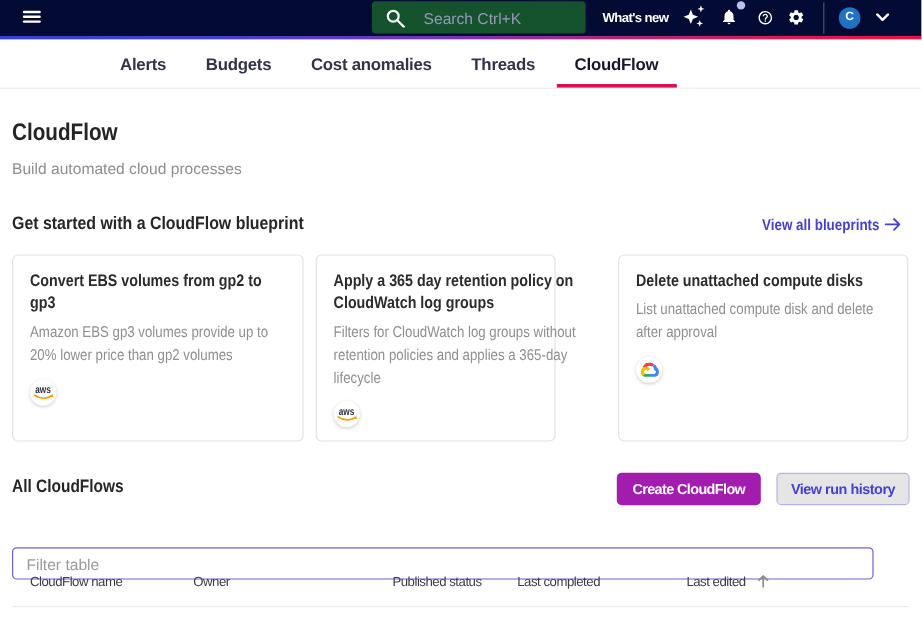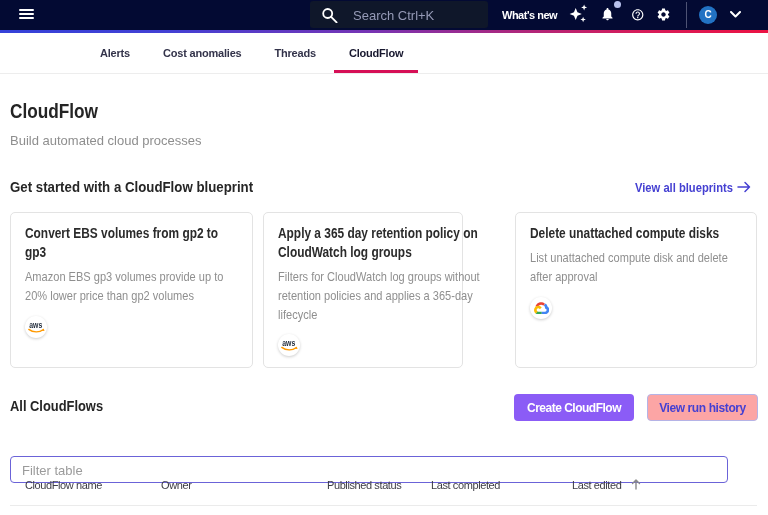--- a/index.html
+++ b/index.html
@@ -3,41 +3,41 @@
 <meta charset="utf-8">
 <style>
 * { margin:0; padding:0; box-sizing:border-box; }
 html,body { width:768px; height:515px; background:#fff; font-family:"Liberation Sans", sans-serif; overflow:hidden; position:relative; }
 .abs { position:absolute; }
 
 .topbar { position:absolute; left:0; top:0; width:768px; height:30px; background:#030a33; }
 .grad { position:absolute; left:0; top:30px; width:768px; height:3px; background:linear-gradient(90deg,#3541d9 0%,#4340d4 22%,#7634b4 48%,#aa2880 66%,#d61c5a 83%,#ec1243 100%); }
 .burger { position:absolute; left:19px; top:9px; width:15px; }
 .burger div { height:2.2px; background:#fff; border-radius:1px; margin-bottom:1.9px; }
-.search { position:absolute; left:310px; top:1px; width:178px; height:27px; background:#0f172a; border-radius:3px; }
+.search { position:absolute; left:310px; top:1px; width:178px; height:27px; background:#14532d; border-radius:3px; }
 .search svg { position:absolute; left:10px; top:3px; }
 .search span { position:absolute; left:43px; top:7px; color:#959ab6; font-size:13px; }
 .whatsnew { position:absolute; left:502px; top:9px; color:#fff; font-size:11px; font-weight:bold; letter-spacing:-0.5px; }
 
 .tabbar { position:absolute; left:0; top:33px; width:768px; height:41px; background:#fff; border-bottom:1px solid #ededed; display:flex; padding-left:85px; }
-.tab { padding:16px 15px; margin-right:3px; display:flex; align-items:center; font-size:11px; font-weight:bold; letter-spacing:-0.2px; color:#33334a; position:relative; }
+.tab { padding:16px 15px; margin-right:3px; display:flex; align-items:center; font-size:14px; font-weight:bold; letter-spacing:-0.2px; color:#33334a; position:relative; }
 .tab.active { color:#17172e; }
 .tab.active:after { content:""; position:absolute; left:0; right:0; bottom:0; height:3px; background:#d60f56; }
 h1 { position:absolute; left:10px; top:100px; font-size:20px; font-weight:bold; color:#242424; line-height:22px; transform:scaleX(0.861); transform-origin:0 50%; }
 .sub { position:absolute; left:10px; top:133px; font-size:13px; color:#8e8e8e; }
 .sectitle { position:absolute; left:10px; top:177.5px; font-size:15px; font-weight:bold; color:#262626; transform:scaleX(0.884); transform-origin:0 50%; white-space:nowrap; }
 .viewall { position:absolute; left:635px; top:180px; font-size:13px; font-weight:bold; color:#4540d2; transform:scaleX(0.86); transform-origin:0 50%; white-space:nowrap; }
 .viewarrow { position:absolute; left:737px; top:181px; }
 .card { position:absolute; top:212px; height:156px; border:1px solid #e3e3e3; border-radius:5px; background:#fff; }
 .ctitle { position:absolute; left:14px; width:240px; font-size:14px; font-weight:bold; color:#2b2b2b; line-height:19px; transform:scaleX(0.85); transform-origin:0 0; }
 .cbody { position:absolute; left:14px; width:240px; font-size:13px; color:#8f8f8f; line-height:19px; transform:scaleX(0.85); transform-origin:0 0; }
 .clogo { position:absolute; left:14px; width:22px; height:22px; border-radius:50%; background:#fff; box-shadow:0 1px 3px rgba(0,0,0,0.2); display:flex; align-items:center; justify-content:center; }
 .alltitle { position:absolute; left:10px; top:397px; font-size:15px; font-weight:bold; color:#262626; transform:scaleX(0.859); transform-origin:0 0; white-space:nowrap; }
-.btn-fill { position:absolute; left:514px; top:394px; width:120px; height:27px; background:#8b5cf6; color:#fff; font-size:12px; font-weight:bold; letter-spacing:-0.5px; border-radius:4px; display:flex; align-items:center; justify-content:center; }
-.btn-out { position:absolute; left:647px; top:394px; width:111px; height:27px; background:#fca5a5; color:#4540d2; font-size:12px; font-weight:bold; letter-spacing:-0.4px; border-radius:4px; border:1px solid #b5b3e6; display:flex; align-items:center; justify-content:center; }
+.btn-fill { position:absolute; left:514px; top:394px; width:120px; height:27px; background:#a21caf; color:#fff; font-size:12px; font-weight:bold; letter-spacing:-0.5px; border-radius:4px; display:flex; align-items:center; justify-content:center; }
+.btn-out { position:absolute; left:647px; top:394px; width:111px; height:27px; background:#e5e5e5; color:#4540d2; font-size:12px; font-weight:bold; letter-spacing:-0.4px; border-radius:4px; border:1px solid #b5b3e6; display:flex; align-items:center; justify-content:center; }
 .filter { position:absolute; left:10px; top:456px; width:718px; height:27px; border:1.4px solid #6b63d8; border-radius:4px; }
 .filter span { position:absolute; left:11px; top:6px; color:#9b9b9b; font-size:13px; }
 .thead { position:absolute; left:0; top:479px; font-size:11px; font-weight:normal; letter-spacing:-0.4px; color:#3c3c45; }
 .tline { position:absolute; left:10px; top:505px; width:747px; border-bottom:1px solid #ebebeb; }
 </style>
 </head>
 <body>
 <div class="topbar"></div>
 <div class="grad"></div>
 <div class="burger">
@@ -69,20 +69,21 @@
   <path d="M19.14 12.94c.04-.3.06-.61.06-.94 0-.32-.02-.64-.07-.94l2.03-1.58c.18-.14.23-.41.12-.61l-1.92-3.32c-.12-.22-.37-.29-.59-.22l-2.39.96c-.5-.38-1.03-.7-1.62-.94l-.36-2.54c-.04-.24-.24-.41-.48-.41h-3.84c-.24 0-.43.17-.47.41l-.36 2.54c-.59.24-1.13.57-1.62.94l-2.39-.96c-.22-.08-.47 0-.59.22L2.74 8.87c-.12.21-.08.47.12.61l2.03 1.58c-.05.3-.09.63-.09.94s.02.64.07.94l-2.03 1.58c-.18.14-.23.41-.12.61l1.92 3.32c.12.22.37.29.59.22l2.39-.96c.5.38 1.03.7 1.62.94l.36 2.54c.05.24.24.41.48.41h3.84c.24 0 .44-.17.47-.41l.36-2.54c.59-.24 1.13-.56 1.62-.94l2.39.96c.22.08.47 0 .59-.22l1.92-3.32c.12-.22.07-.47-.12-.61l-2.01-1.58zM12 15.6c-1.98 0-3.6-1.62-3.6-3.6s1.62-3.6 3.6-3.6 3.6 1.62 3.6 3.6-1.62 3.6-3.6 3.6z"></path>
 </svg>
 <div class="abs" style="left:686px;top:2px;width:1px;height:26px;background:#4e5374;"></div>
 <div class="abs" style="left:699px;top:6px;width:18px;height:18px;border-radius:50%;background:#2272c3;color:#fff;font-size:10px;font-weight:bold;text-align:center;line-height:18px;">C</div>
 <svg class="abs" style="left:730px;top:11px;" width="11" height="7" viewBox="0 0 11 7" fill="none">
     <path d="M1 1l4.5 4.5L10 1" stroke="#fff" stroke-width="2" stroke-linecap="round" stroke-linejoin="round"></path>
   </svg>
 
 <div class="tabbar">
   <div class="tab">Alerts</div>
+  <div class="tab">Budgets</div>
   <div class="tab">Cost anomalies</div>
   <div class="tab">Threads</div>
   <div class="tab active">CloudFlow</div>
 </div>
 
 <h1>CloudFlow</h1>
 <div class="sub">Build automated cloud processes</div>
 <div class="sectitle">Get started with a CloudFlow blueprint</div>
 <div class="viewall">View all blueprints</div>
 <svg class="viewarrow" width="14" height="12" viewBox="0 0 14 12" fill="none">

